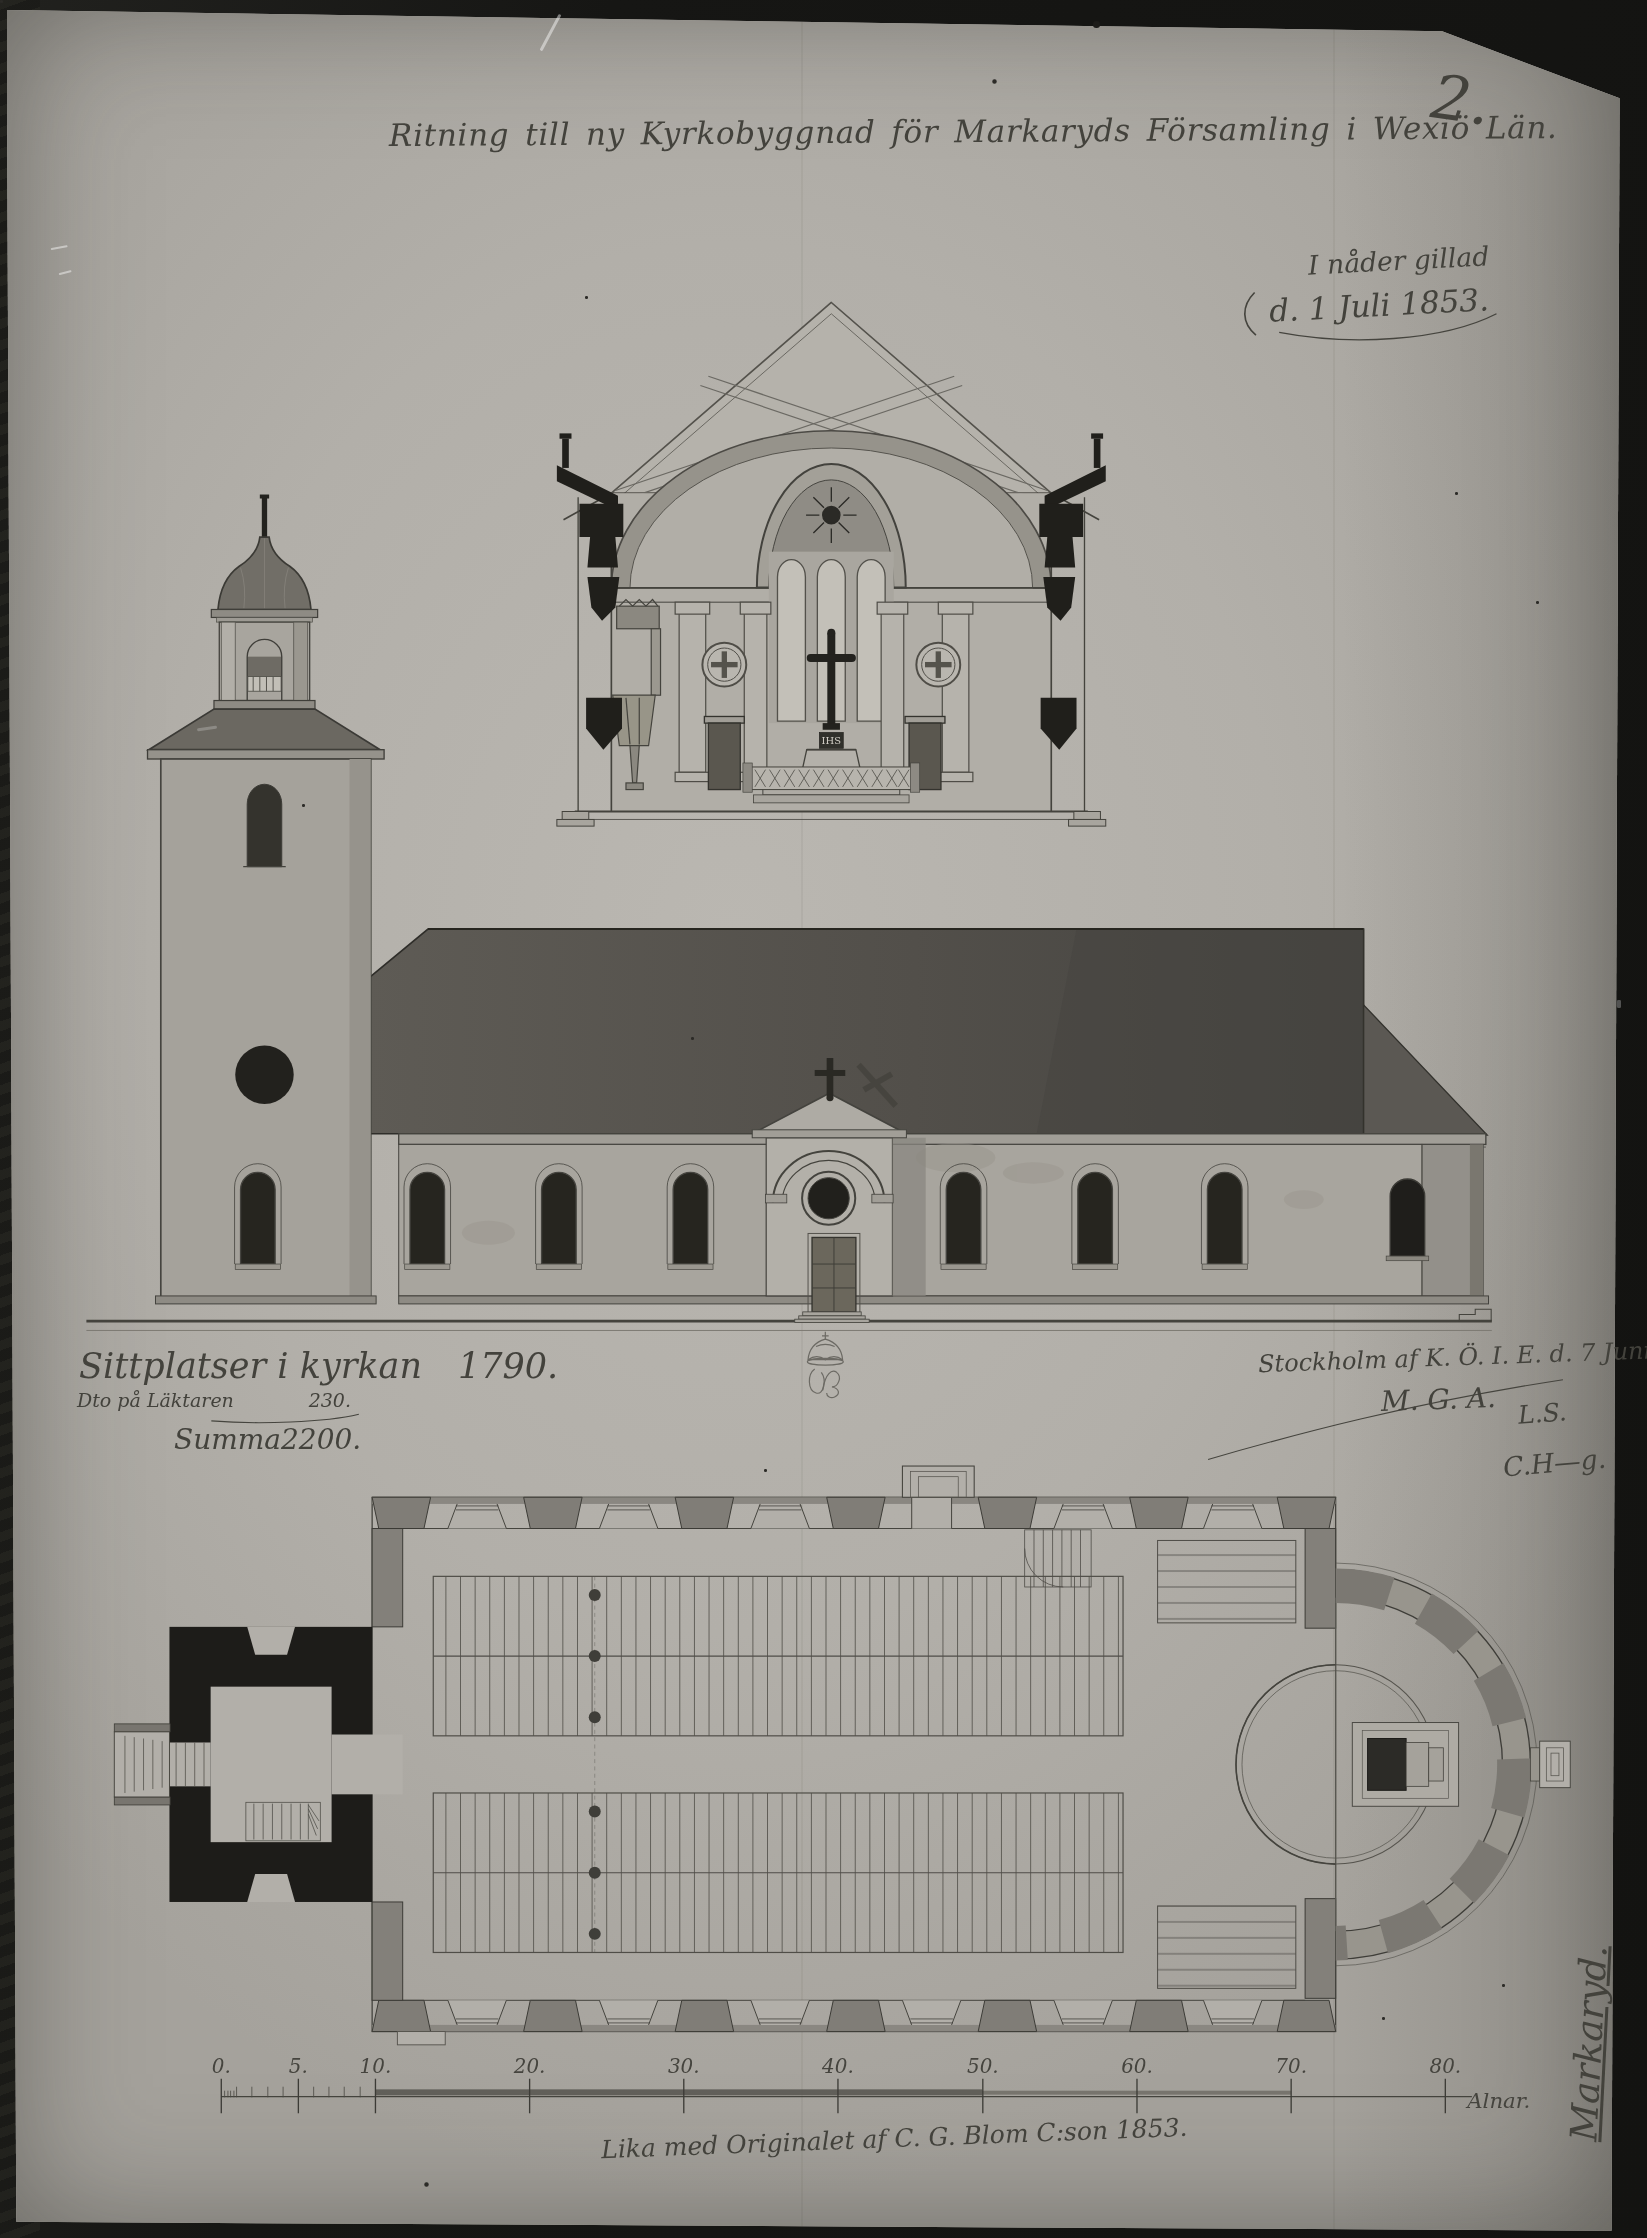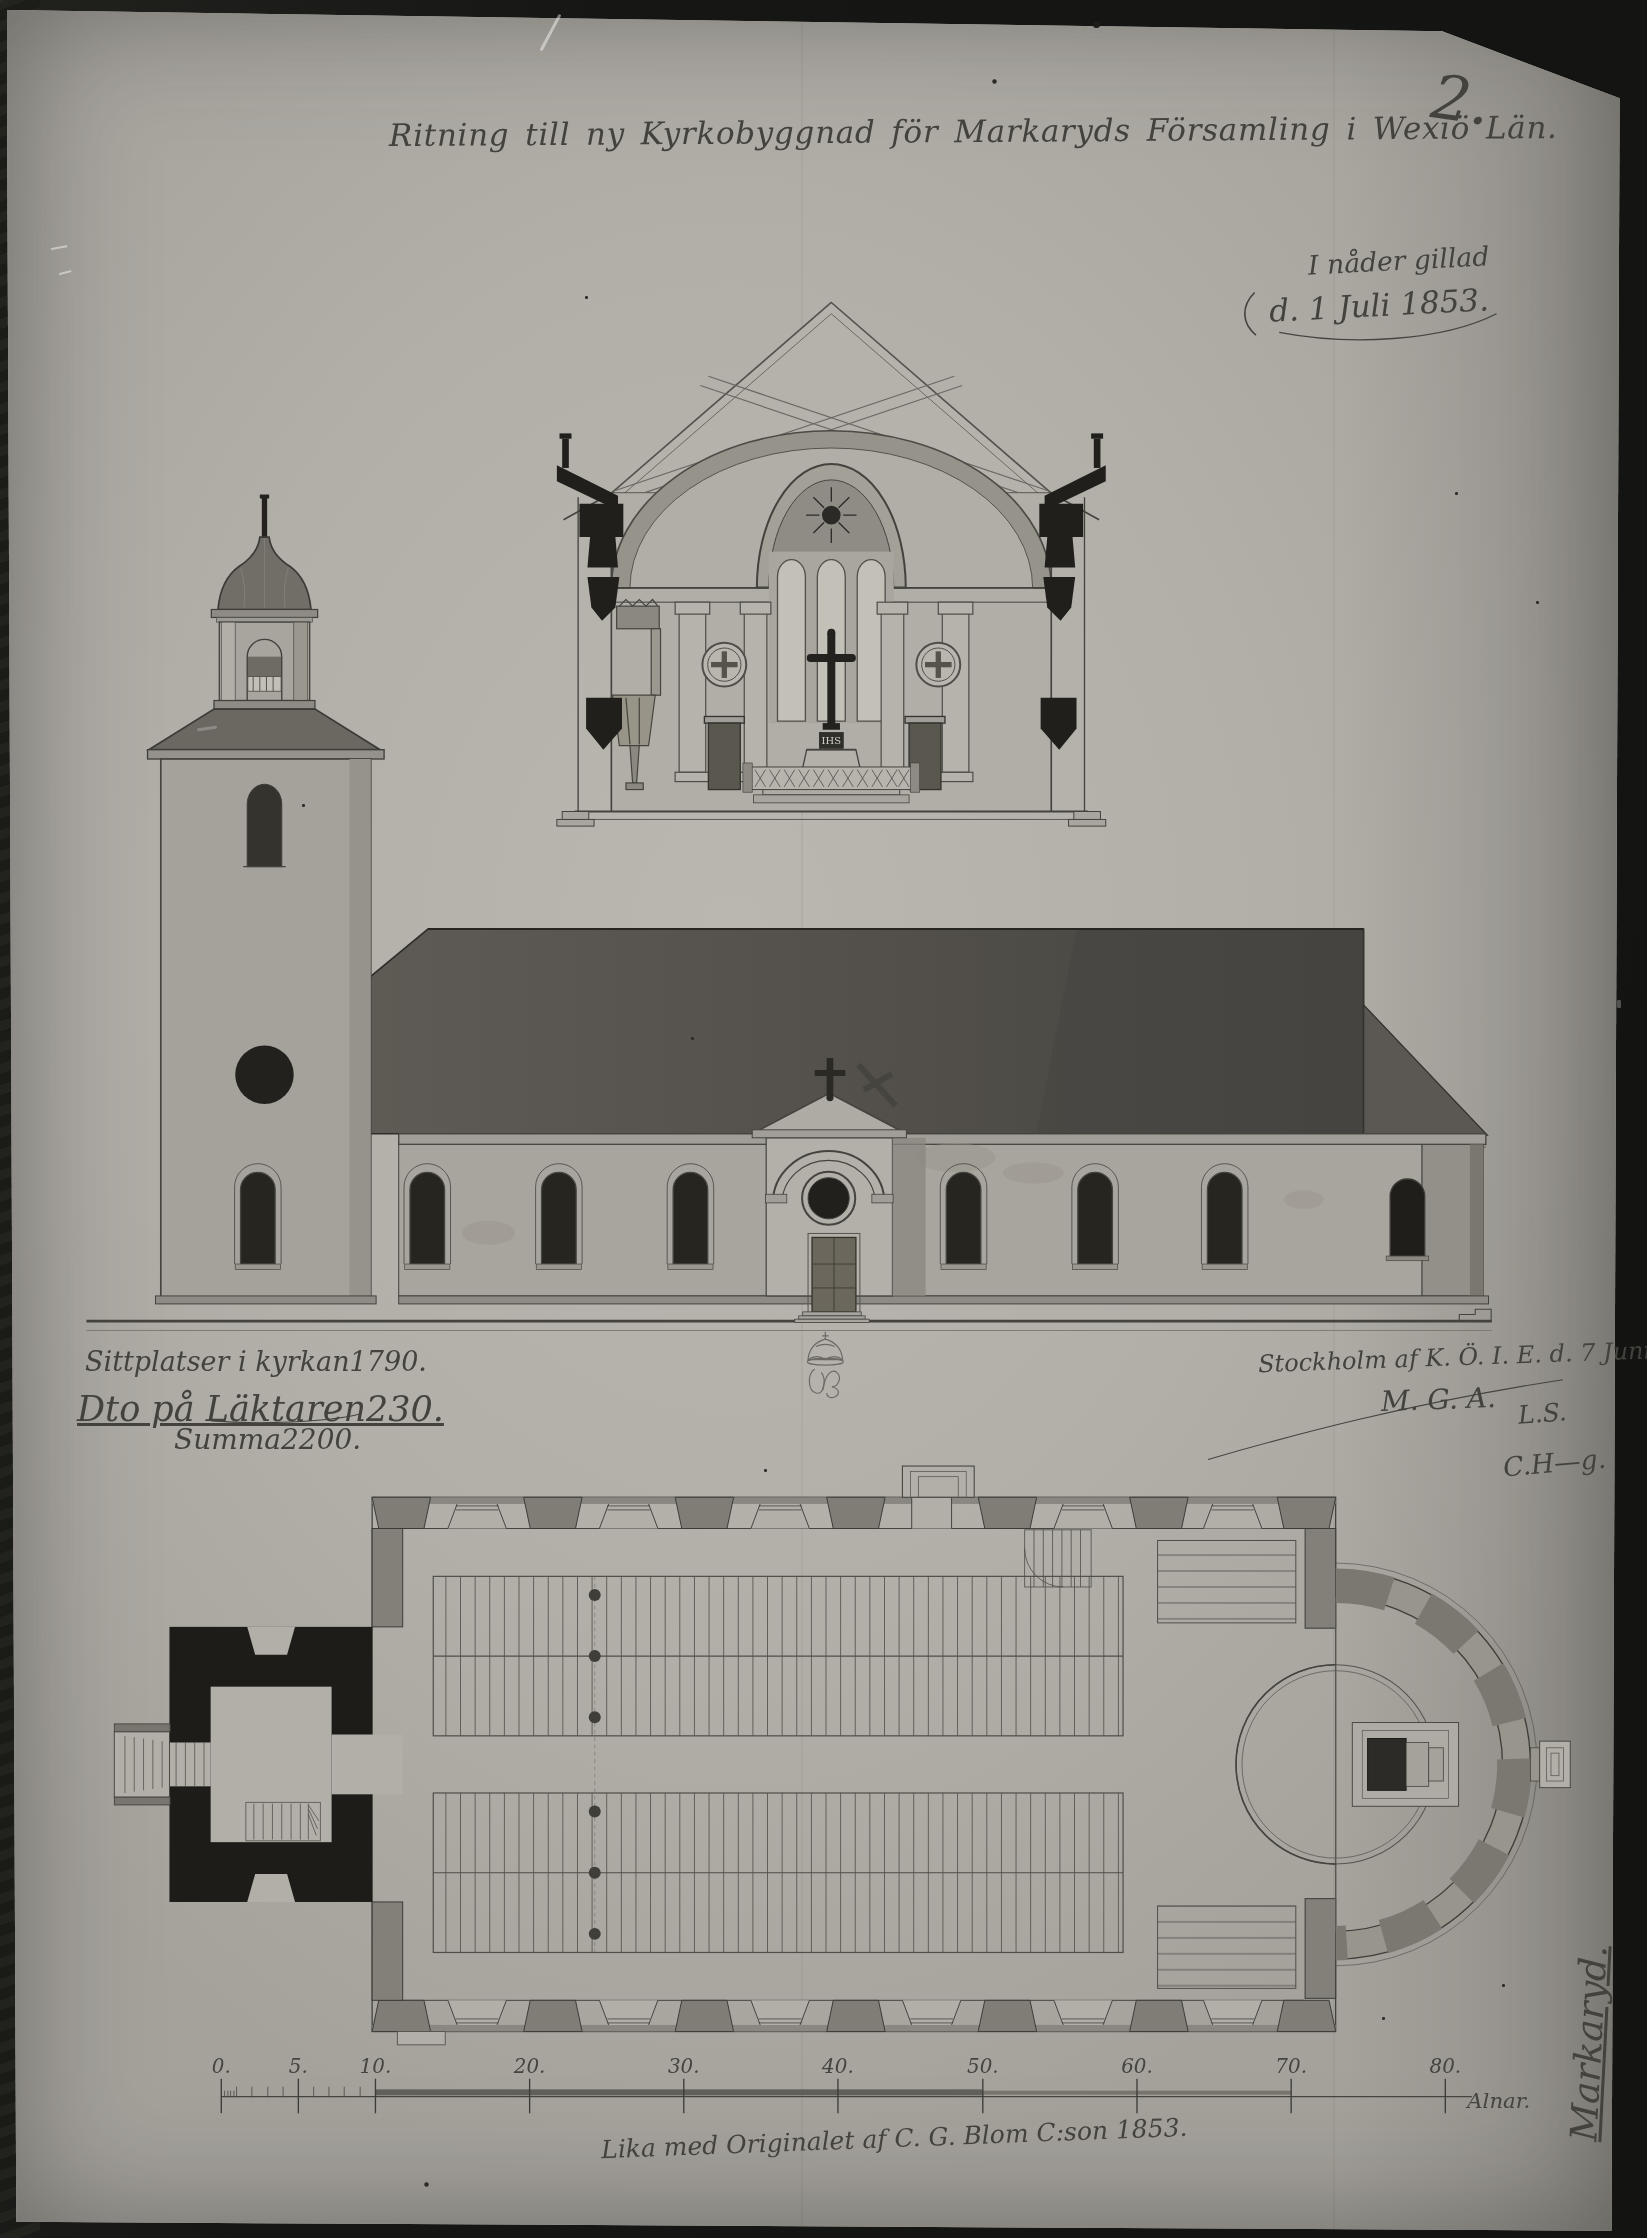--- a/index.html
+++ b/index.html
@@ -497,25 +497,25 @@
       </g>
     </svg>
 
     <div class="hw" style="left:389px;top:113px;font-size:31px;letter-spacing:0.7px;word-spacing:5.3px;transform:rotate(-0.4deg);">Ritning till ny Kyrkobyggnad för Markaryds Församling i Wexiö Län.</div>
 
     <div class="hw" style="left:1432px;top:64px;font-size:61px;transform:rotate(8deg);">2.</div>
 
     <div class="hw" style="left:1308px;top:245px;font-size:26.6px;transform:rotate(-3deg);">I nåder gillad</div>
     <div class="hw" style="left:1269px;top:287px;font-size:31px;transform:rotate(-3deg);">d. 1 Juli 1853.</div>
 
-    <div class="hw hw-row" style="left:85px;top:1346px;width:266px;font-size:27px;">
+    <div class="hw hw-row" style="left:79px;top:1346px;width:266px;font-size:35px;gap:36px;">
       <span>Sittplatser i kyrkan</span>
       <span>1790.</span>
     </div>
-    <div class="hw hw-row" style="left:77px;top:1389px;width:274px;font-size:35px;text-decoration:underline;">
+    <div class="hw hw-row" style="left:77px;top:1389px;width:274px;font-size:19px;">
       <span>Dto på Läktaren</span>
       <span>230.</span>
     </div>
     <div class="hw hw-row" style="left:174px;top:1423px;width:173px;font-size:28px;font-style:italic;">
       <span>Summa</span>
       <span>2200.</span>
     </div>
 
     <div class="hw" style="left:1258px;top:1342px;font-size:24px;transform:rotate(-2deg);">Stockholm af K. Ö. I. E. d. 7 Juni 1853.</div>
     <div class="hw" style="left:1381px;top:1383px;font-size:28px;transform:rotate(-2deg);">M. G. A.</div>

